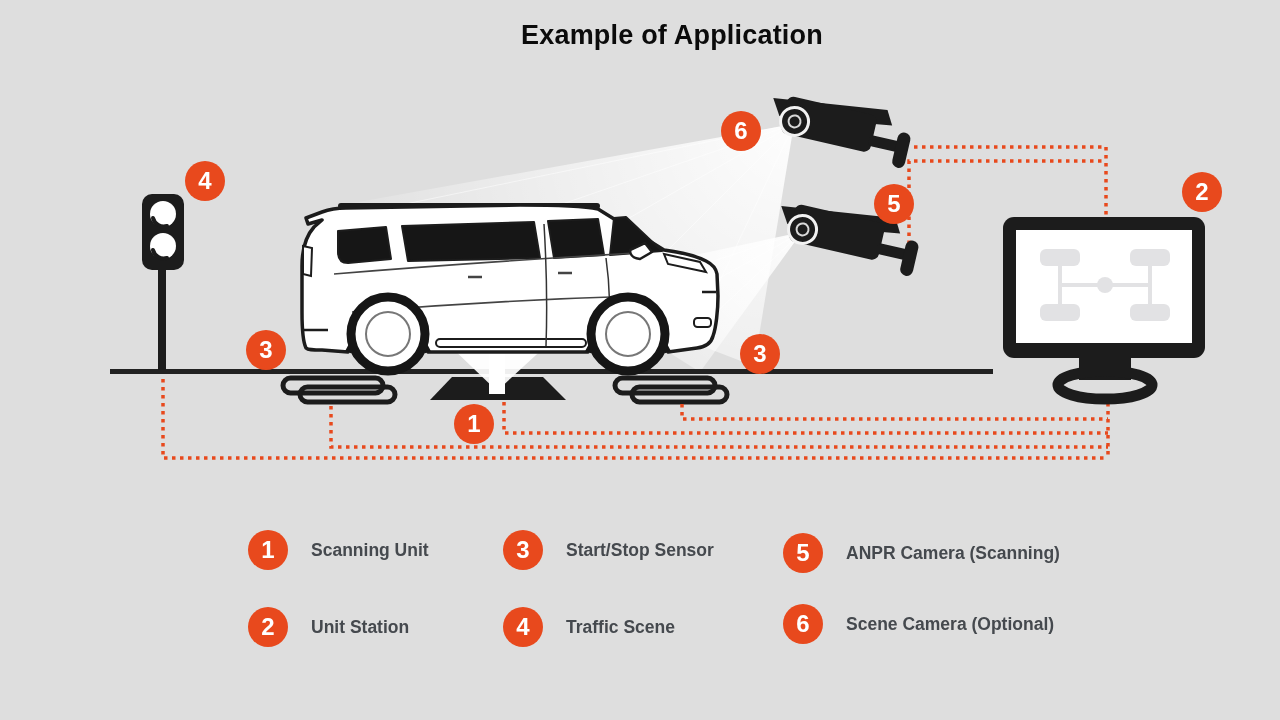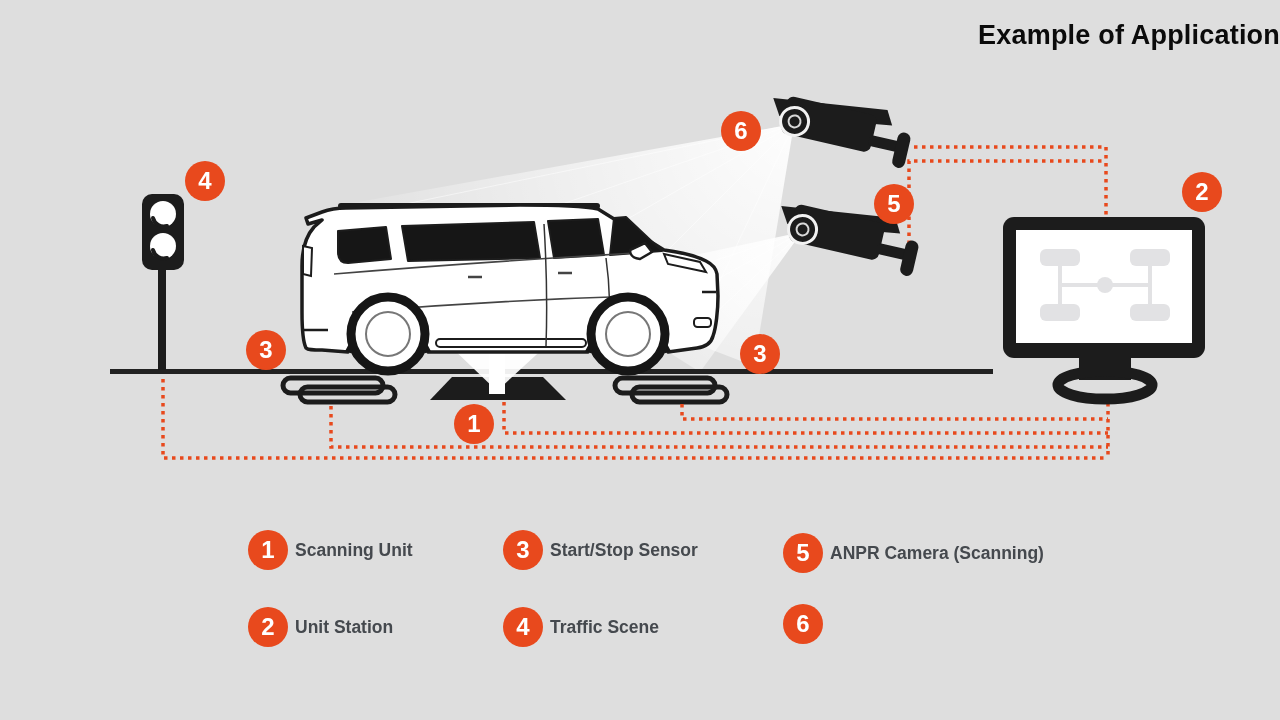--- a/index.html
+++ b/index.html
@@ -4,34 +4,34 @@
 <style>
   html,body{margin:0;padding:0;}
   body{
     width:1280px;height:720px;position:relative;overflow:hidden;
     background:#dedede;
     font-family:"Liberation Sans", sans-serif;
   }
   .stage{position:absolute;inset:0;}
   .page-title{
     position:absolute;left:64px;right:0;top:2px;
-    text-align:right;font-size:27px;font-weight:800;color:#0b0b0b;
+    text-align:center;font-size:27px;font-weight:800;color:#0b0b0b;
     letter-spacing:0.2px;
   }
   svg{position:absolute;left:0;top:0;}
   .badge{
     position:absolute;width:40px;height:40px;border-radius:50%;
     background:#e8491d;color:#ffffff;font-weight:700;font-size:24px;
     display:flex;align-items:center;justify-content:center;line-height:1;
     font-family:"Liberation Sans", sans-serif;
   }
   .legend-item{position:absolute;height:40px;display:flex;align-items:center;}
   .legend-badge{position:static;flex:0 0 40px;}
   .legend-label{
-    margin-left:7px;font-size:17.5px;font-weight:600;color:#45494e;
+    margin-left:23px;font-size:17.5px;font-weight:600;color:#45494e;
     white-space:nowrap;
   }
 </style>
 </head>
 <body>
 
 <div class="stage">
 
   <h1 class="page-title">Example of Application</h1>
 
@@ -195,16 +195,17 @@
     <div class="legend-item" style="left:503px;top:607px">
       <span class="badge legend-badge">4</span>
       <span class="legend-label">Traffic Scene</span>
     </div>
     <div class="legend-item" style="left:783px;top:533px">
       <span class="badge legend-badge">5</span>
       <span class="legend-label">ANPR Camera (Scanning)</span>
     </div>
     <div class="legend-item" style="left:783px;top:604px">
       <span class="badge legend-badge">6</span>
+      <span class="legend-label">Scene Camera (Optional)</span>
     </div>
   </div>
 
 </div>
 
 </body></html>

